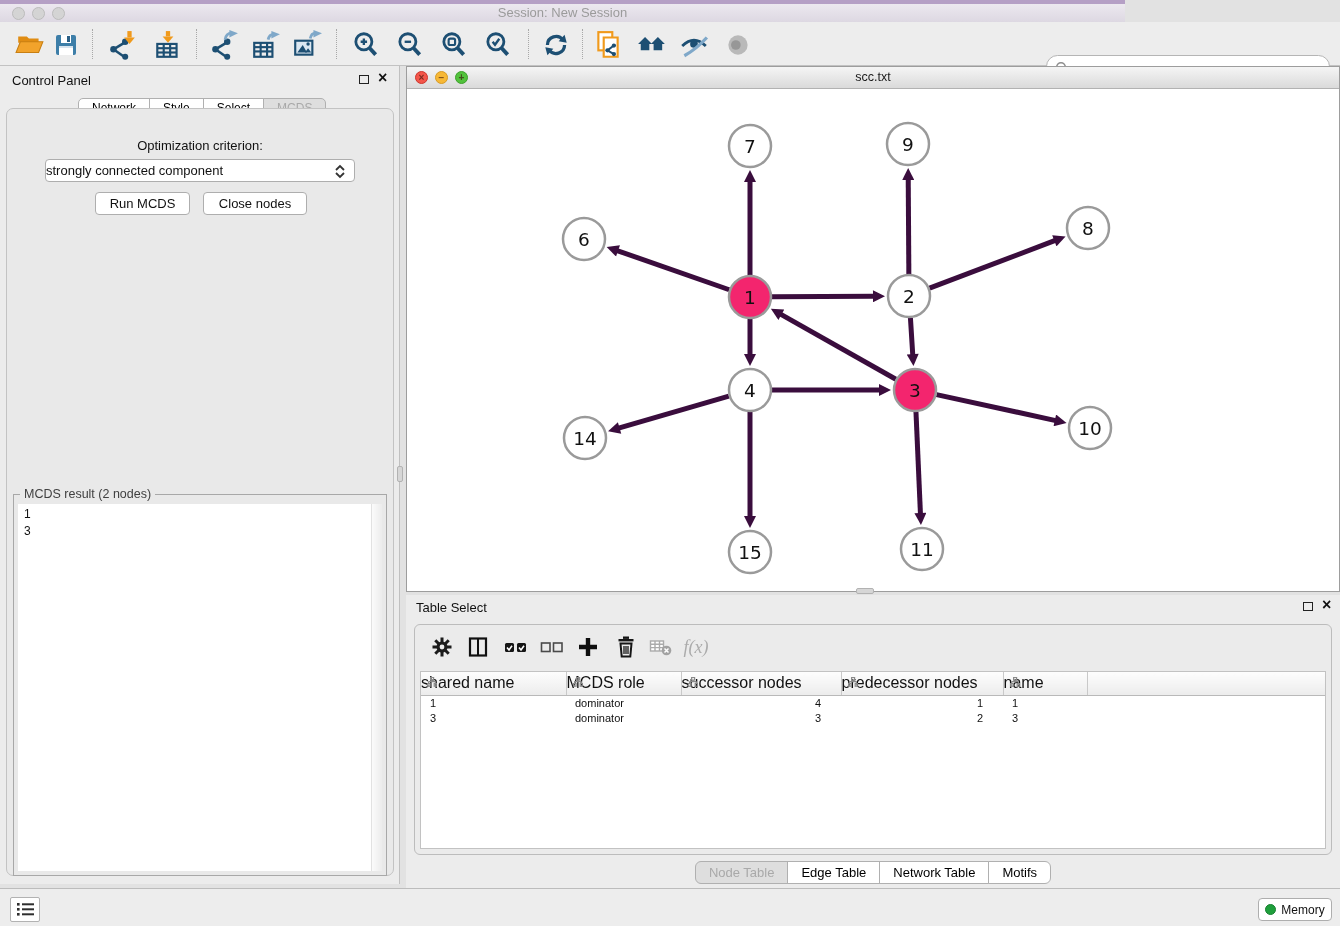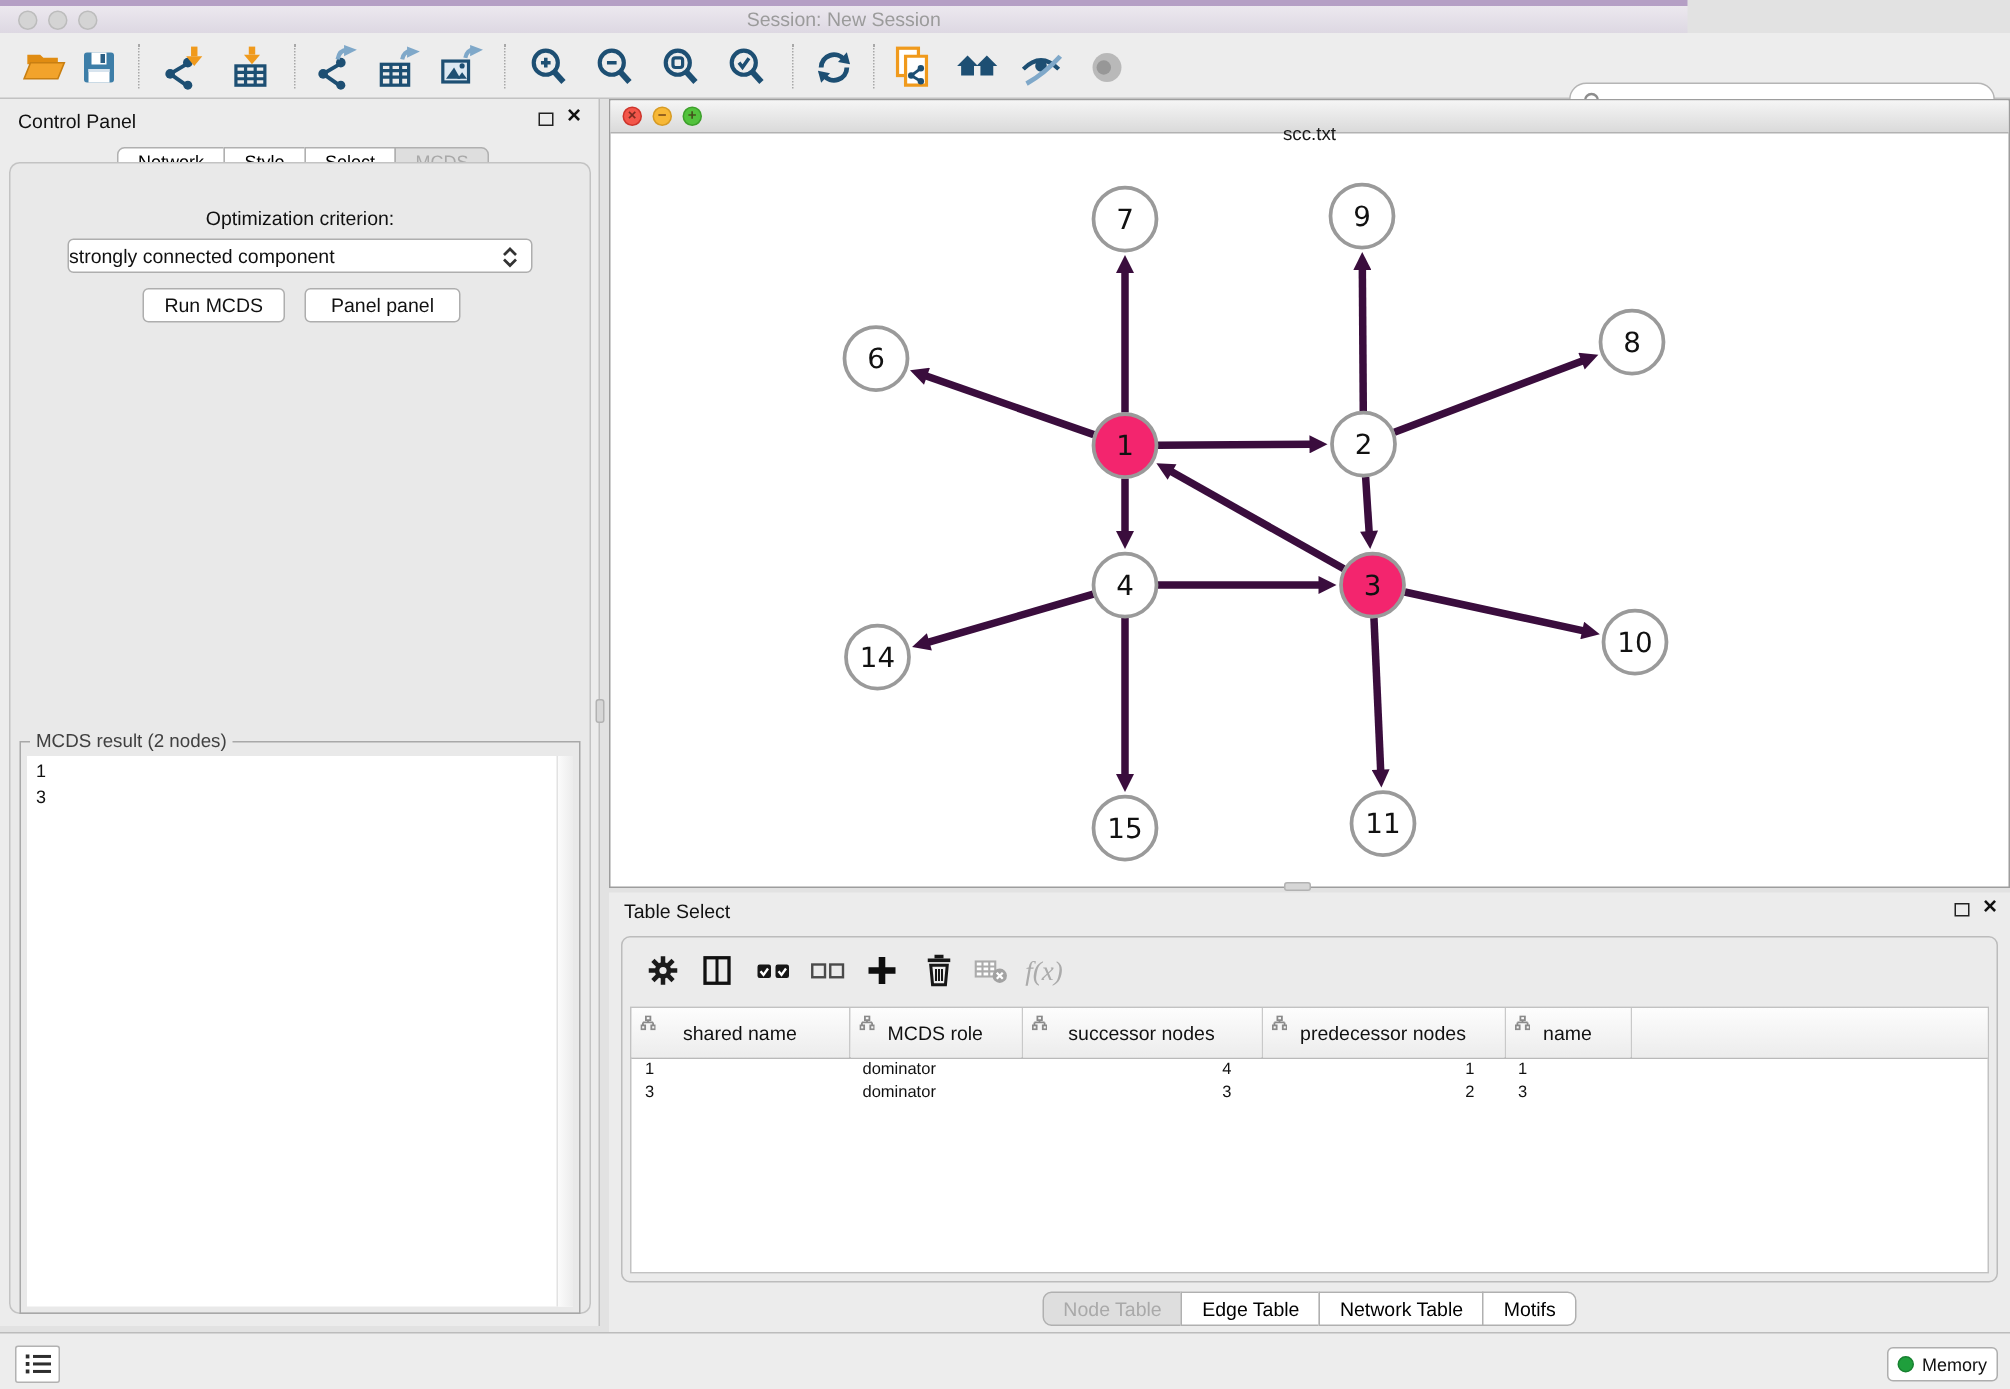--- a/index.html
+++ b/index.html
@@ -46,35 +46,35 @@
   #result-box { position:absolute; left:4px; top:9px; right:4px; bottom:4px; background:#fff; }
   #result-scroll { position:absolute; right:0; top:0; bottom:0; width:11px; background:linear-gradient(to right,#fbfbfb,#ececec); border-left:1px solid #e2e2e2; }
   #result-text { font-size:12px; line-height:16.5px; padding:2px 0 0 6px; color:#111; white-space:pre; font-family:"Liberation Sans",sans-serif; }
 
   
   #network-window { left:406px; top:66px; width:934px; height:526px; background:#fff; border:1px solid #9d9d9d; }
   #net-titlebar { position:absolute; left:0; top:0; right:0; height:22px;
     background:linear-gradient(#f5f5f5,#dadada); border-bottom:1px solid #b2b2b2; }
   .tl { position:absolute; top:4px; width:13px; height:13px; border-radius:50%; font-size:10px; font-weight:bold;
     color:rgba(60,20,10,.65); text-align:center; line-height:12px; }
-  #net-title { width:100%; text-align:center; font-size:12.5px; line-height:21px; color:#1a1a1a;margin-top:12px; }
+  #net-title { width:100%; text-align:center; font-size:12.5px; line-height:21px; color:#1a1a1a; }
   #graph-svg { position:absolute; left:0; top:22px; }
 
   .split-handle { background:#d6d6d6; border:1px solid #b2b2b2; border-radius:2px; }
 
   
   #table-panel { left:406px; top:595px; width:934px; height:293px; background:#ececec; }
   #tp-inner { position:absolute; left:8px; top:29px; width:918px; height:231px; background:#ebebeb;
     border:1px solid #bcbcbc; border-radius:6px; overflow:hidden; }
   .tt-btn { position:absolute; top:9px; width:26px; height:26px; display:flex; align-items:center; justify-content:center; }
   #fx-label { font-family:"Liberation Serif", serif; font-style:italic; font-size:18px; color:#ababab; }
   #tbl-wrap { position:absolute; left:5px; top:46px; width:906px; bottom:5px; background:#fff; border:1px solid #c2c2c2; }
   table { border-collapse:collapse; width:100%; table-layout:fixed; }
   th { background:linear-gradient(#fdfdfd,#ececec); border-right:1px solid #c9c9c9; border-bottom:1px solid #b9b9b9;
-    height:33px; font-weight:normal; font-size:13px; color:#111; position:relative; text-align:center; }
+    height:23px; font-weight:normal; font-size:16px; color:#111; position:relative; text-align:left; }
   th .hdr-ico { position:absolute; left:6px; top:5px; }
   td { font-size:11px; color:#111; height:15px; padding:0; }
   td.l { padding-left:9px; text-align:left; }
   td.r { padding-right:20px; text-align:right; }
   #tbl-tabs { position:absolute; left:0; right:0; top:266px; display:flex; justify-content:center; }
   #tbl-tabs .seg { height:23px; line-height:21px; font-size:13px; border-radius:0; }
   #tbl-tabs .seg:first-child { border-radius:6px 0 0 6px; }
   #tbl-tabs .seg:last-child { border-radius:0 6px 6px 0; }
 
   
@@ -276,21 +276,21 @@
   <div id="cp-content">
     <div id="opt-label">Optimization criterion:</div>
     <div id="criterion-select">
       <span>strongly connected component</span>
       <svg width="14" height="17" viewBox="0 0 14 17">
           <path d="M3 7l4-4 4 4" fill="none" stroke="#333" stroke-width="1.8"></path>
           <path d="M3 10l4 4 4-4" fill="none" stroke="#333" stroke-width="1.8"></path>
         </svg>
     </div>
     <button class="mac-btn" style="left:88px; width:95px">Run MCDS</button>
-    <button class="mac-btn" style="left:196px; width:104px">Panel panel</button>
+    <button class="mac-btn" style="left:196px; width:104px">Close nodes</button>
   </div>
 
   <div id="result-group">
     <div id="result-legend">MCDS result (2 nodes)</div>
     <div id="result-box">
       <div id="result-text">1
 3</div>
       <div id="result-scroll"></div>
     </div>
   </div>

